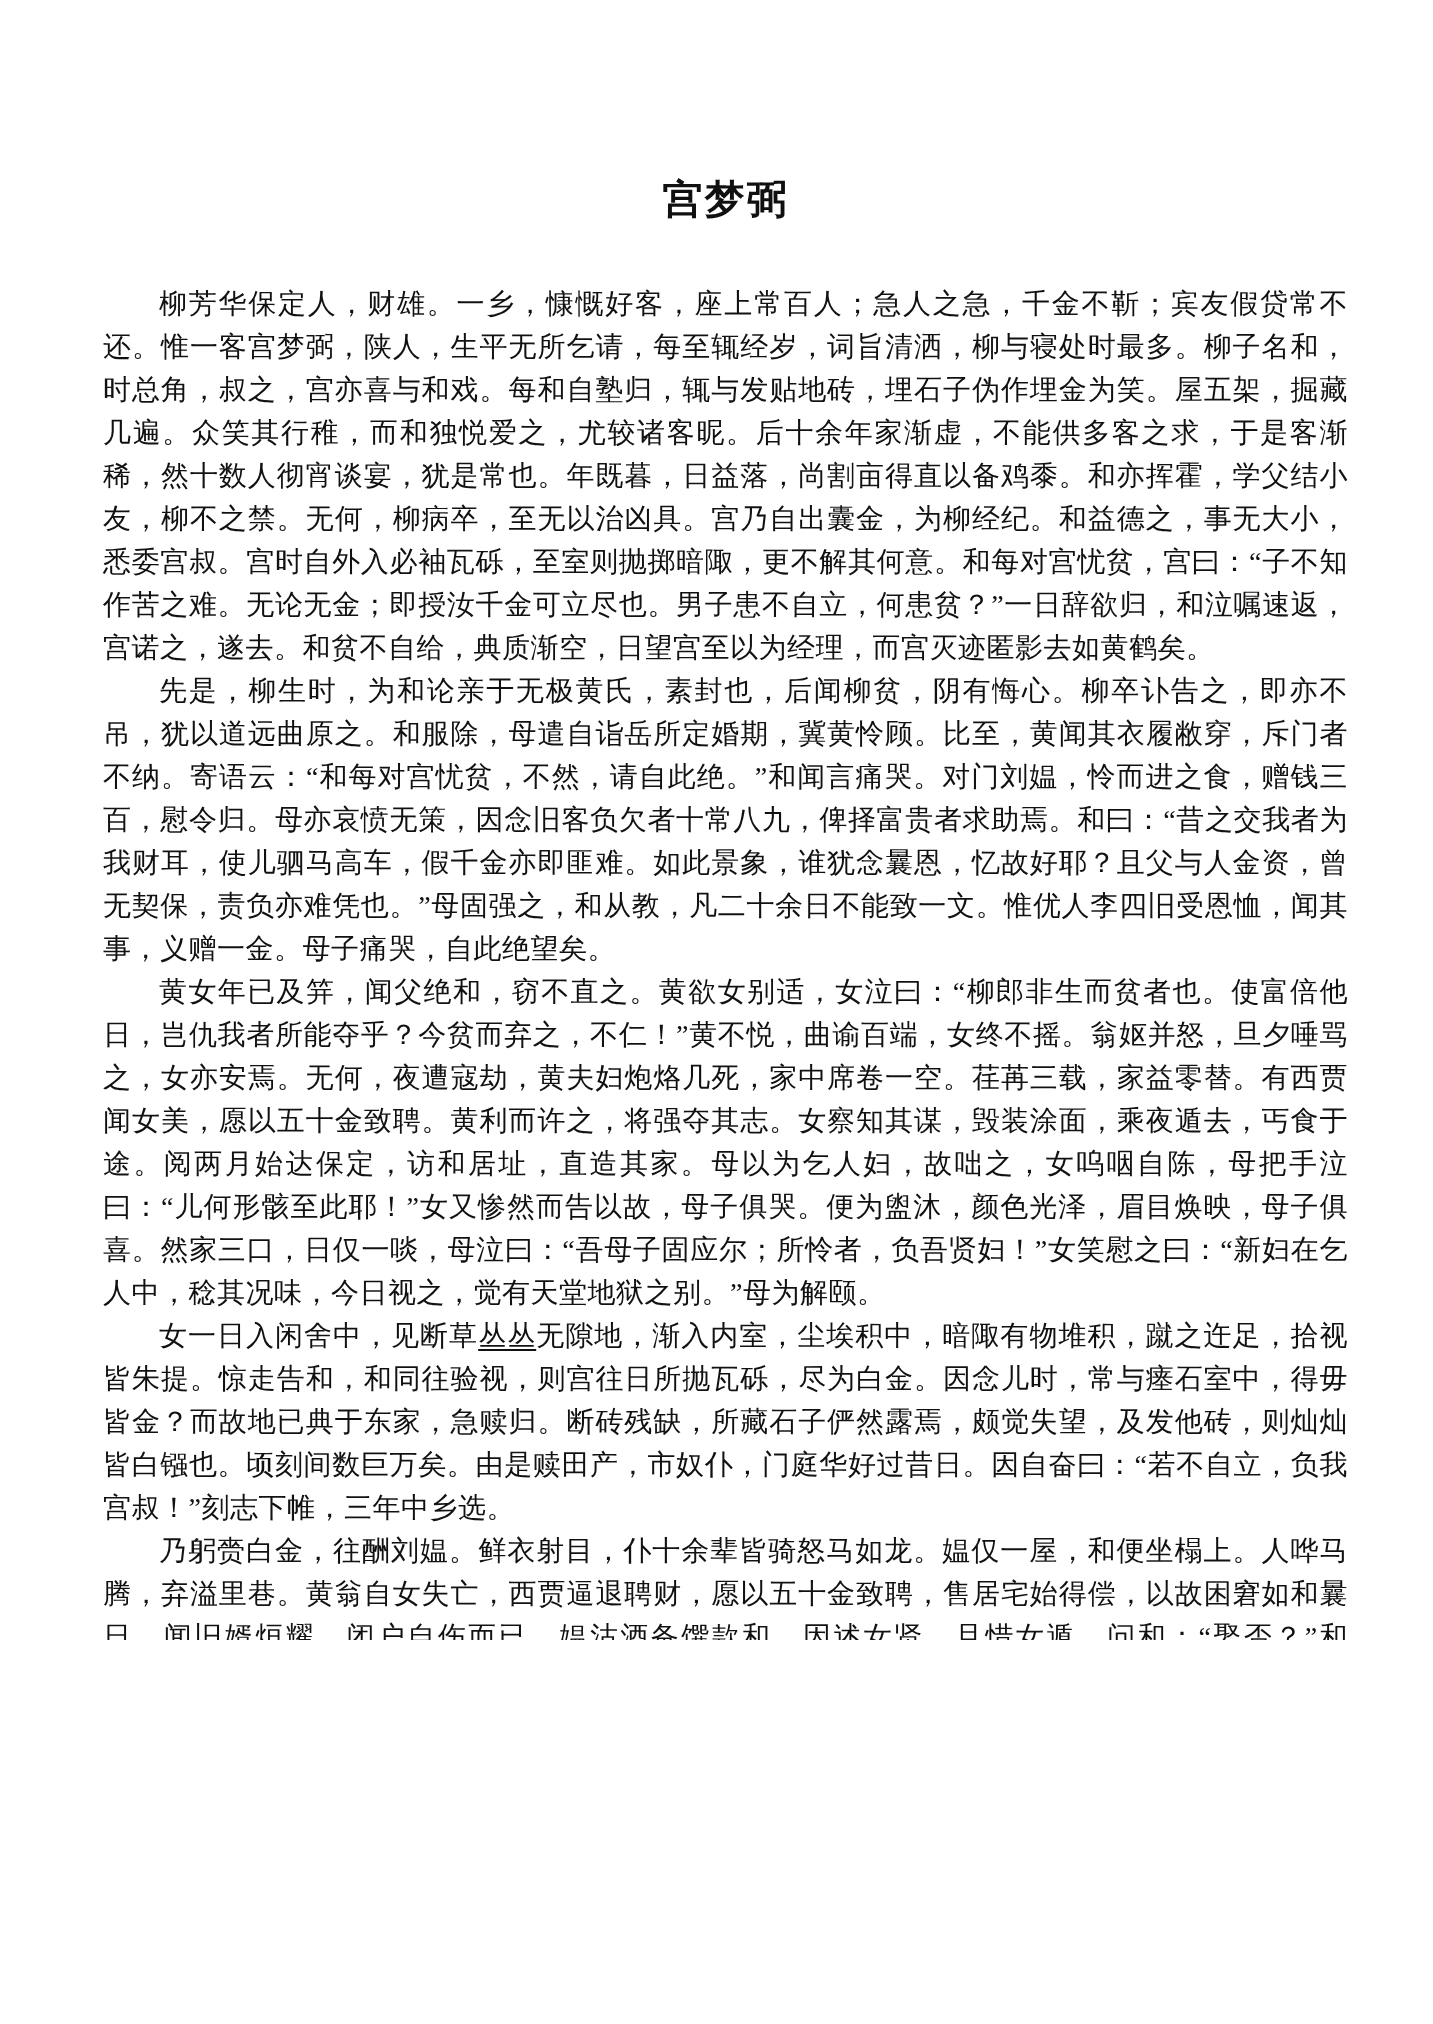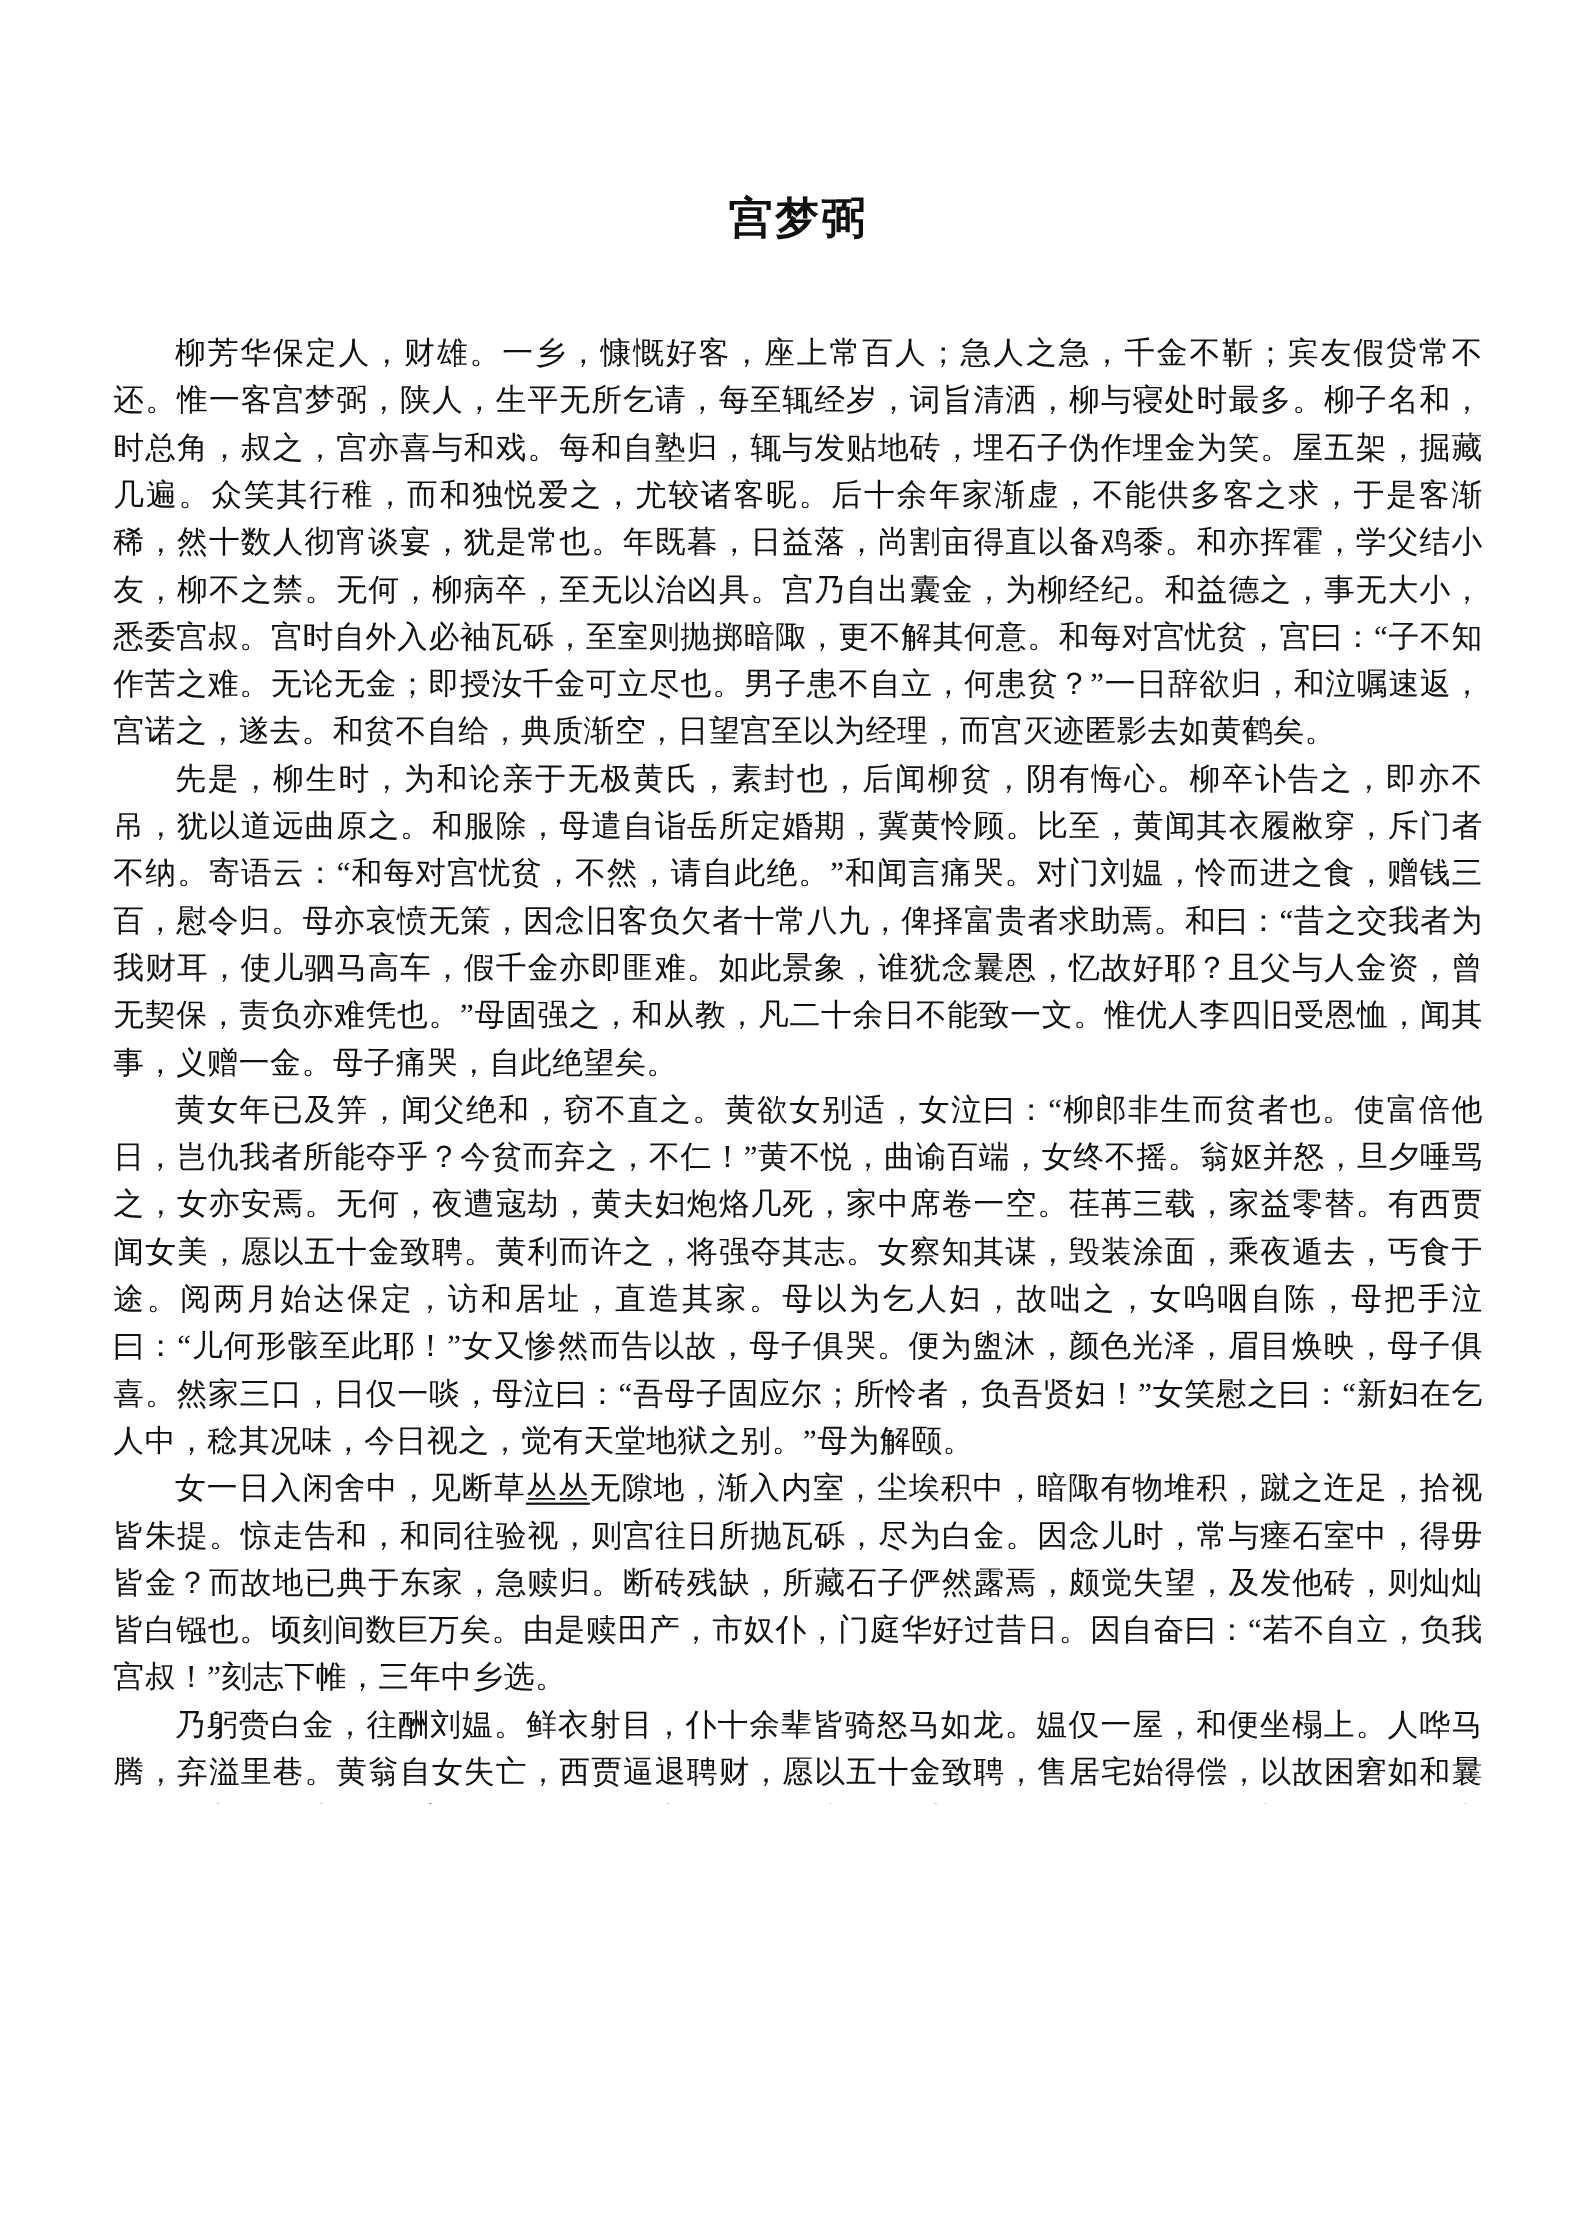--- a/index.html
+++ b/index.html
@@ -27,21 +27,21 @@
     padding: 0;
     text-align: center;
     font-family: "Liberation Sans", sans-serif;
     font-weight: 700;
     font-size: 40px;
     line-height: 58px;
     letter-spacing: 2px;
     color: #101010;
   }
   .body-text {
-    margin-top: 72px;
+    margin-top: 54px;
     font-size: 28px;
     line-height: 43px;
     text-align: justify;
     text-justify: inter-ideograph;
     letter-spacing: 0.5px;
   }
   .body-text p {
     margin: 0;
     padding: 0;
     text-indent: 2em;

